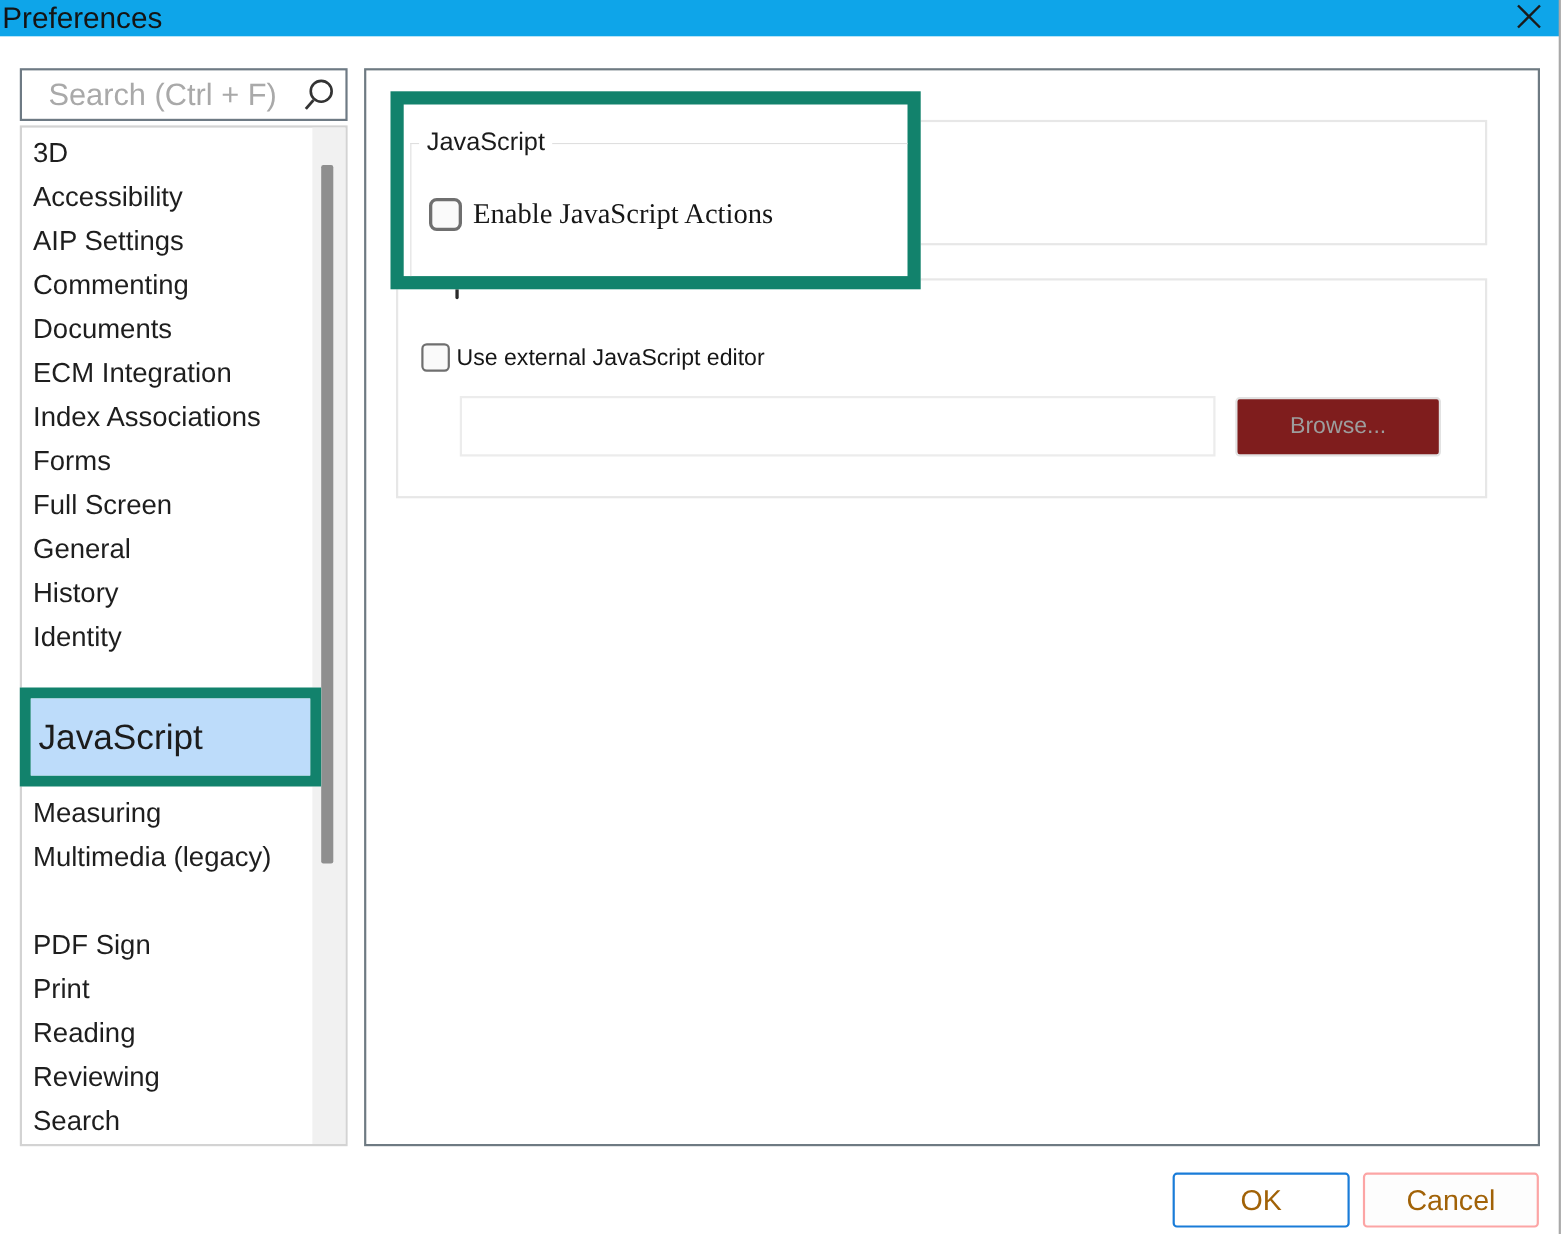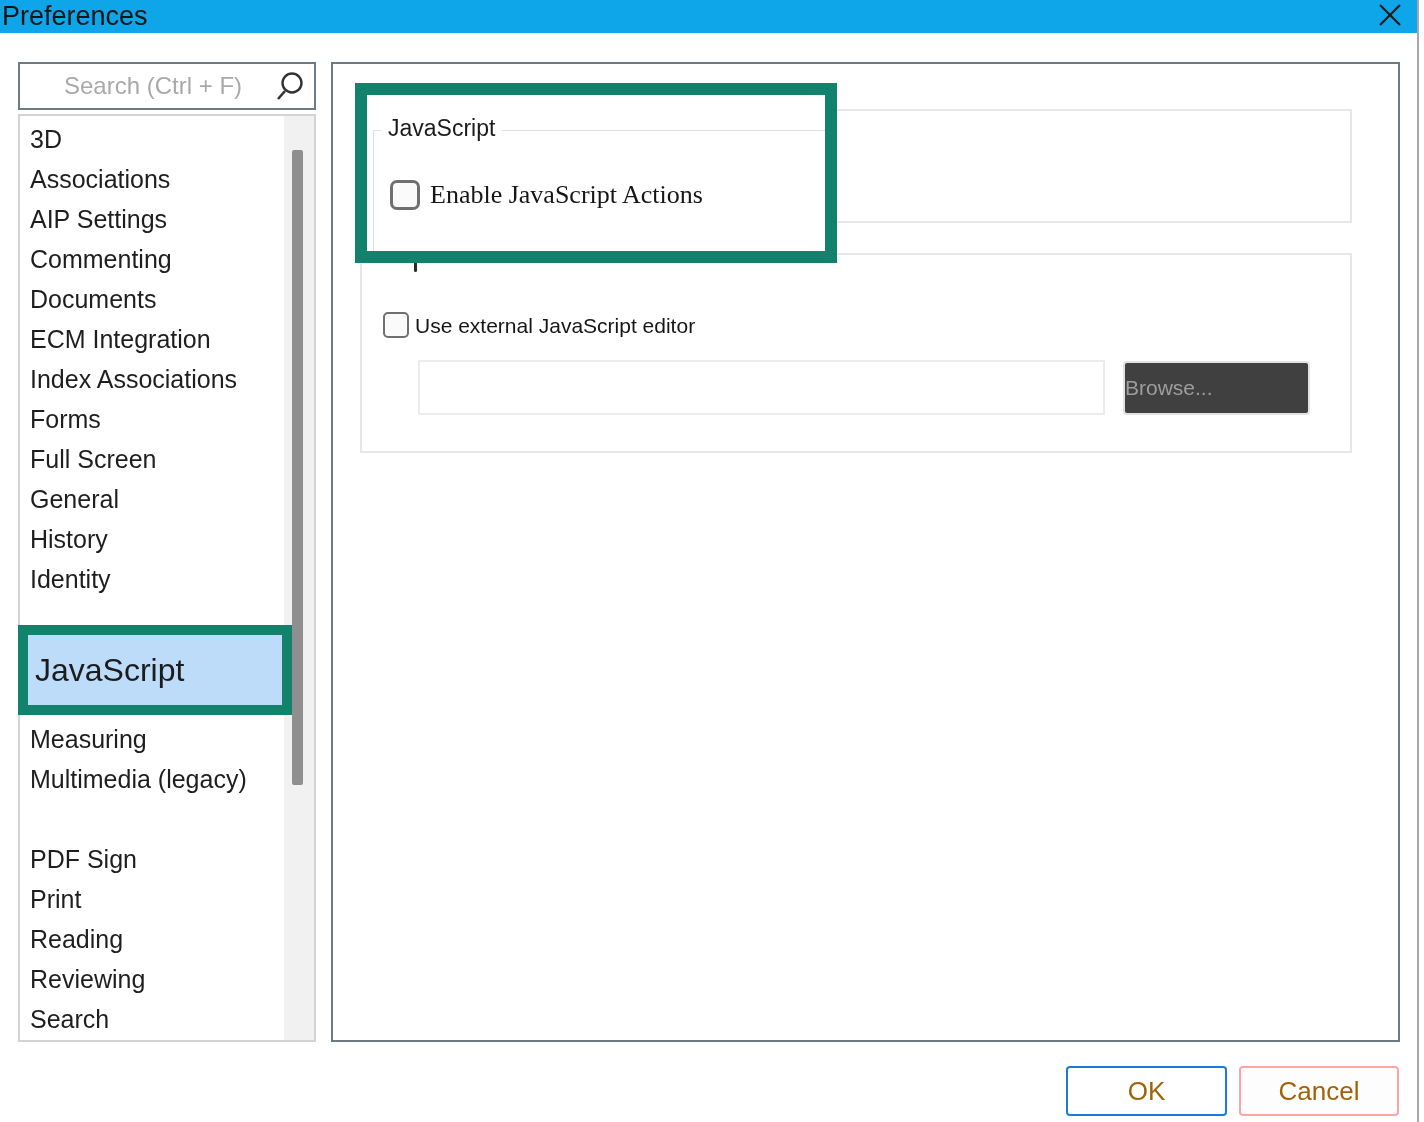--- a/index.html
+++ b/index.html
@@ -10,21 +10,21 @@
   
   #title-bar { position:absolute; left:0; top:0; width:1418px; height:33px; background:#0ea5e9; }
   #title-text { position:absolute; left:2px; top:1px; font-size:27px; color:#141414; line-height:31px; }
   #close-btn { position:absolute; left:1377px; top:2px; width:26px; height:26px; cursor:pointer; }
   #right-edge { position:absolute; left:1417px; top:0; width:2px; height:1122px; background:#a8a8a8; }
 
   
   #search-box { position:absolute; left:18px; top:62px; width:298px; height:48px;
                 border:2px solid #6e7a84; background:#fff; }
   #search-input { position:absolute; left:0; top:0; width:250px; height:44px; border:none; outline:none;
-                  padding-left:44px; font-size:24px; color:#333; background:transparent;
+                  padding-left:24px; font-size:28px; color:#333; background:transparent;
                   font-family:"Liberation Sans", sans-serif; }
   #search-input::placeholder { color:#a9a9a9; opacity:1; }
   #search-icon { position:absolute; right:8px; top:6px; }
 
   #list-box { position:absolute; left:18px; top:114px; width:298px; height:928px;
               border:2px solid #d3d3d3; background:#fff; }
   #scroll-track { position:absolute; right:0; top:0; width:30px; height:924px; background:#f1f1f1; }
   #scroll-thumb { position:absolute; left:8px; top:34px; width:11px; height:635px; background:#8f8f8f; border-radius:2px; }
   .side-item { position:absolute; left:0; width:260px; height:40px; line-height:40px;
                padding-left:10px; font-size:25px; color:#1e1e1e; white-space:nowrap; cursor:default; }
@@ -47,22 +47,22 @@
                       background:#2a2a2a; border-radius:0 0 2px 2px; z-index:4; }
 
   .checkbox { position:absolute; background:#fafafa; border:2px solid #6f6f6f; }
   #editor-checkbox { left:50px; top:248px; width:26px; height:26px; border-radius:5px; }
   #editor-checkbox-label { position:absolute; left:82px; top:249px; font-size:21px; line-height:26px;
                            color:#161616; white-space:nowrap; }
   #editor-path-input { position:absolute; left:85px; top:296px; width:687px; height:55px;
                        border:2px solid #ececec; background:#fff; outline:none; padding:0 10px;
                        font-size:21px; color:#333; font-family:"Liberation Sans", sans-serif; }
   #browse-btn { position:absolute; left:790px; top:297px; width:187px; height:54px;
-                background:#404040; border:2px solid #e2e2e2; border-radius:4px;
-                font-size:21px; color:#9d9d9d; line-height:50px; cursor:default; }
+                background:#7f1d1d; border:2px solid #e2e2e2; border-radius:4px;
+                font-size:21px; color:#9d9d9d; text-align:center; line-height:50px; cursor:default; }
 
   
   #callout-main { position:absolute; left:22px; top:19px; width:482px; height:180px;
                   border:12px solid #12826C; background:#ffffff; z-index:5; }
   #js-group-outline { position:absolute; left:6px; top:35px; right:0; bottom:0;
                       border-top:1px solid #dfdfdf; border-left:1px solid #dfdfdf; }
   #js-group-legend { position:absolute; left:14px; top:20px; background:#fff; padding:0 7px;
                      font-size:23px; color:#1b1b1b; white-space:nowrap; }
   #js-checkbox { left:23px; top:85px; width:30px; height:30px; border-radius:7px; border-width:3px; }
   #js-checkbox-label { position:absolute; left:63px; top:85px; font-size:26px; line-height:30px;
@@ -99,21 +99,21 @@
         <line x1="13" y1="21" x2="6" y2="29" stroke="#333" stroke-width="2.6"></line>
       </svg>
     </div>
   </div>
 
   <div id="list-box">
     <div id="scroll-track">
       <div id="scroll-thumb"></div>
     </div>
     <div class="side-item" style="top:3px">3D</div>
-    <div class="side-item" style="top:43px">Associations</div>
+    <div class="side-item" style="top:43px">Accessibility</div>
     <div class="side-item" style="top:83px">AIP Settings</div>
     <div class="side-item" style="top:123px">Commenting</div>
     <div class="side-item" style="top:163px">Documents</div>
     <div class="side-item" style="top:203px">ECM Integration</div>
     <div class="side-item" style="top:243px">Index Associations</div>
     <div class="side-item" style="top:283px">Forms</div>
     <div class="side-item" style="top:323px">Full Screen</div>
     <div class="side-item" style="top:363px">General</div>
     <div class="side-item" style="top:403px">History</div>
     <div class="side-item" style="top:443px">Identity</div>

